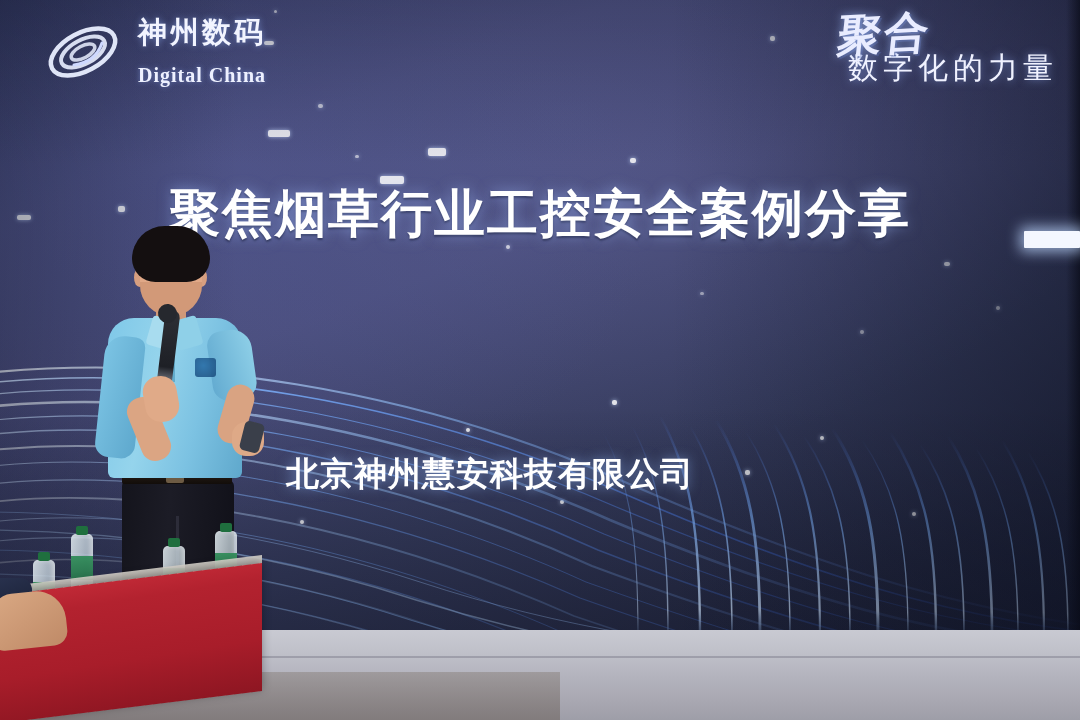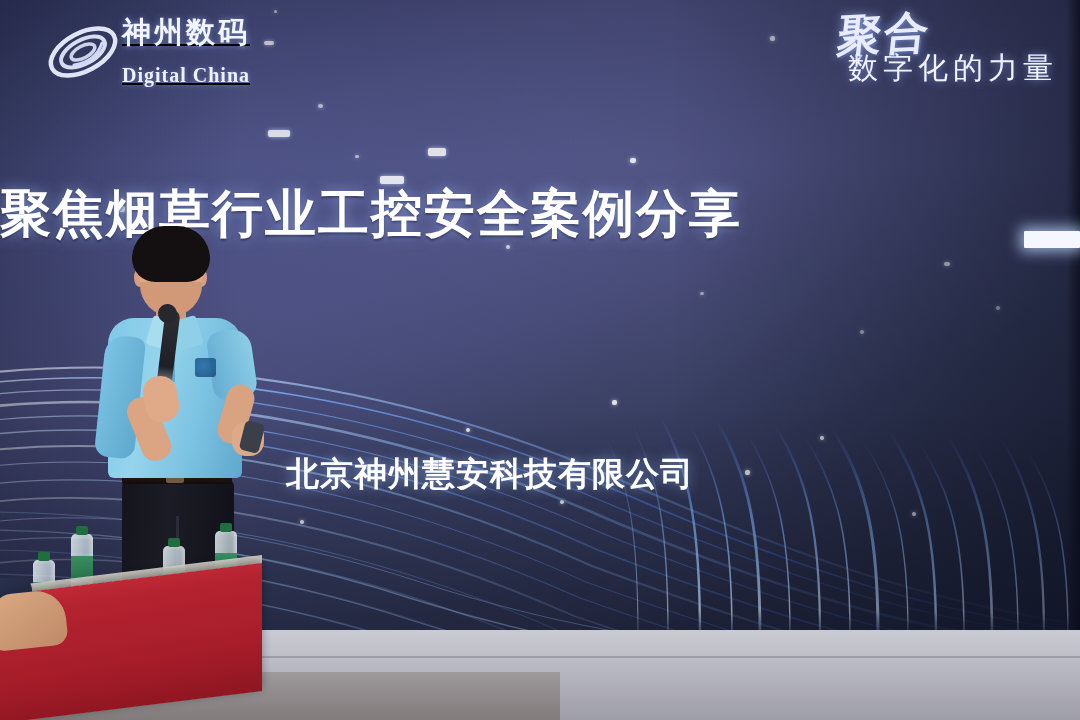--- a/index.html
+++ b/index.html
@@ -29,21 +29,21 @@
   }
 
   
   .dot{position:absolute;background:#fff;border-radius:2px;opacity:.85;
        box-shadow:0 0 4px rgba(200,220,255,.9);}
 
   
   .waves{position:absolute;left:0;top:330px;width:1080px;height:306px;overflow:hidden;}
 
   
-  .logo-wrap{position:absolute;left:44px;top:18px;display:flex;align-items:center;gap:0;text-decoration:underline;}
+  .logo-wrap{position:absolute;left:44px;top:18px;display:flex;align-items:center;gap:16px;}
   .logo-mark{width:78px;height:62px;flex:none;}
   .logo-txt{display:flex;flex-direction:column;line-height:1;}
   .logo-cn{
     color:#f2f4ff;font-size:29px;font-weight:bold;letter-spacing:3px;
     font-family:"DejaVu Sans","Liberation Sans",sans-serif;
     text-shadow:0 0 6px rgba(150,180,255,.55);
   }
   .logo-en{
     color:#eef1ff;font-size:20px;font-weight:bold;letter-spacing:1px;margin-top:18px;
     font-family:"Liberation Serif","DejaVu Serif",serif;
@@ -59,21 +59,21 @@
     margin-right:128px;
     display:inline-block;
   }
   .slogan-sub{
     color:#f0f2ff;font-size:30px;letter-spacing:5px;margin-top:-6px;
     font-family:"DejaVu Sans","Liberation Sans",sans-serif;
     text-shadow:0 0 8px rgba(150,180,255,.65);
   }
 
   .title{
-    position:absolute;left:0;top:180px;width:1080px;
+    position:absolute;left:0;top:180px;width:1080px;text-align:center;
     color:#ffffff;font-size:51px;font-weight:bold;letter-spacing:2px;
     font-family:"DejaVu Sans","Liberation Sans",sans-serif;
     text-shadow:0 0 14px rgba(160,190,255,.55), 0 2px 2px rgba(20,24,50,.6);
     white-space:nowrap;
   }
   .subtitle{
     position:absolute;left:0;top:347px;width:1080px;text-align:center;
     color:#ffffff;font-size:31px;font-weight:bold;letter-spacing:1px;
     font-family:"DejaVu Sans","Liberation Sans",sans-serif;
     text-shadow:0 0 10px rgba(160,190,255,.5);

